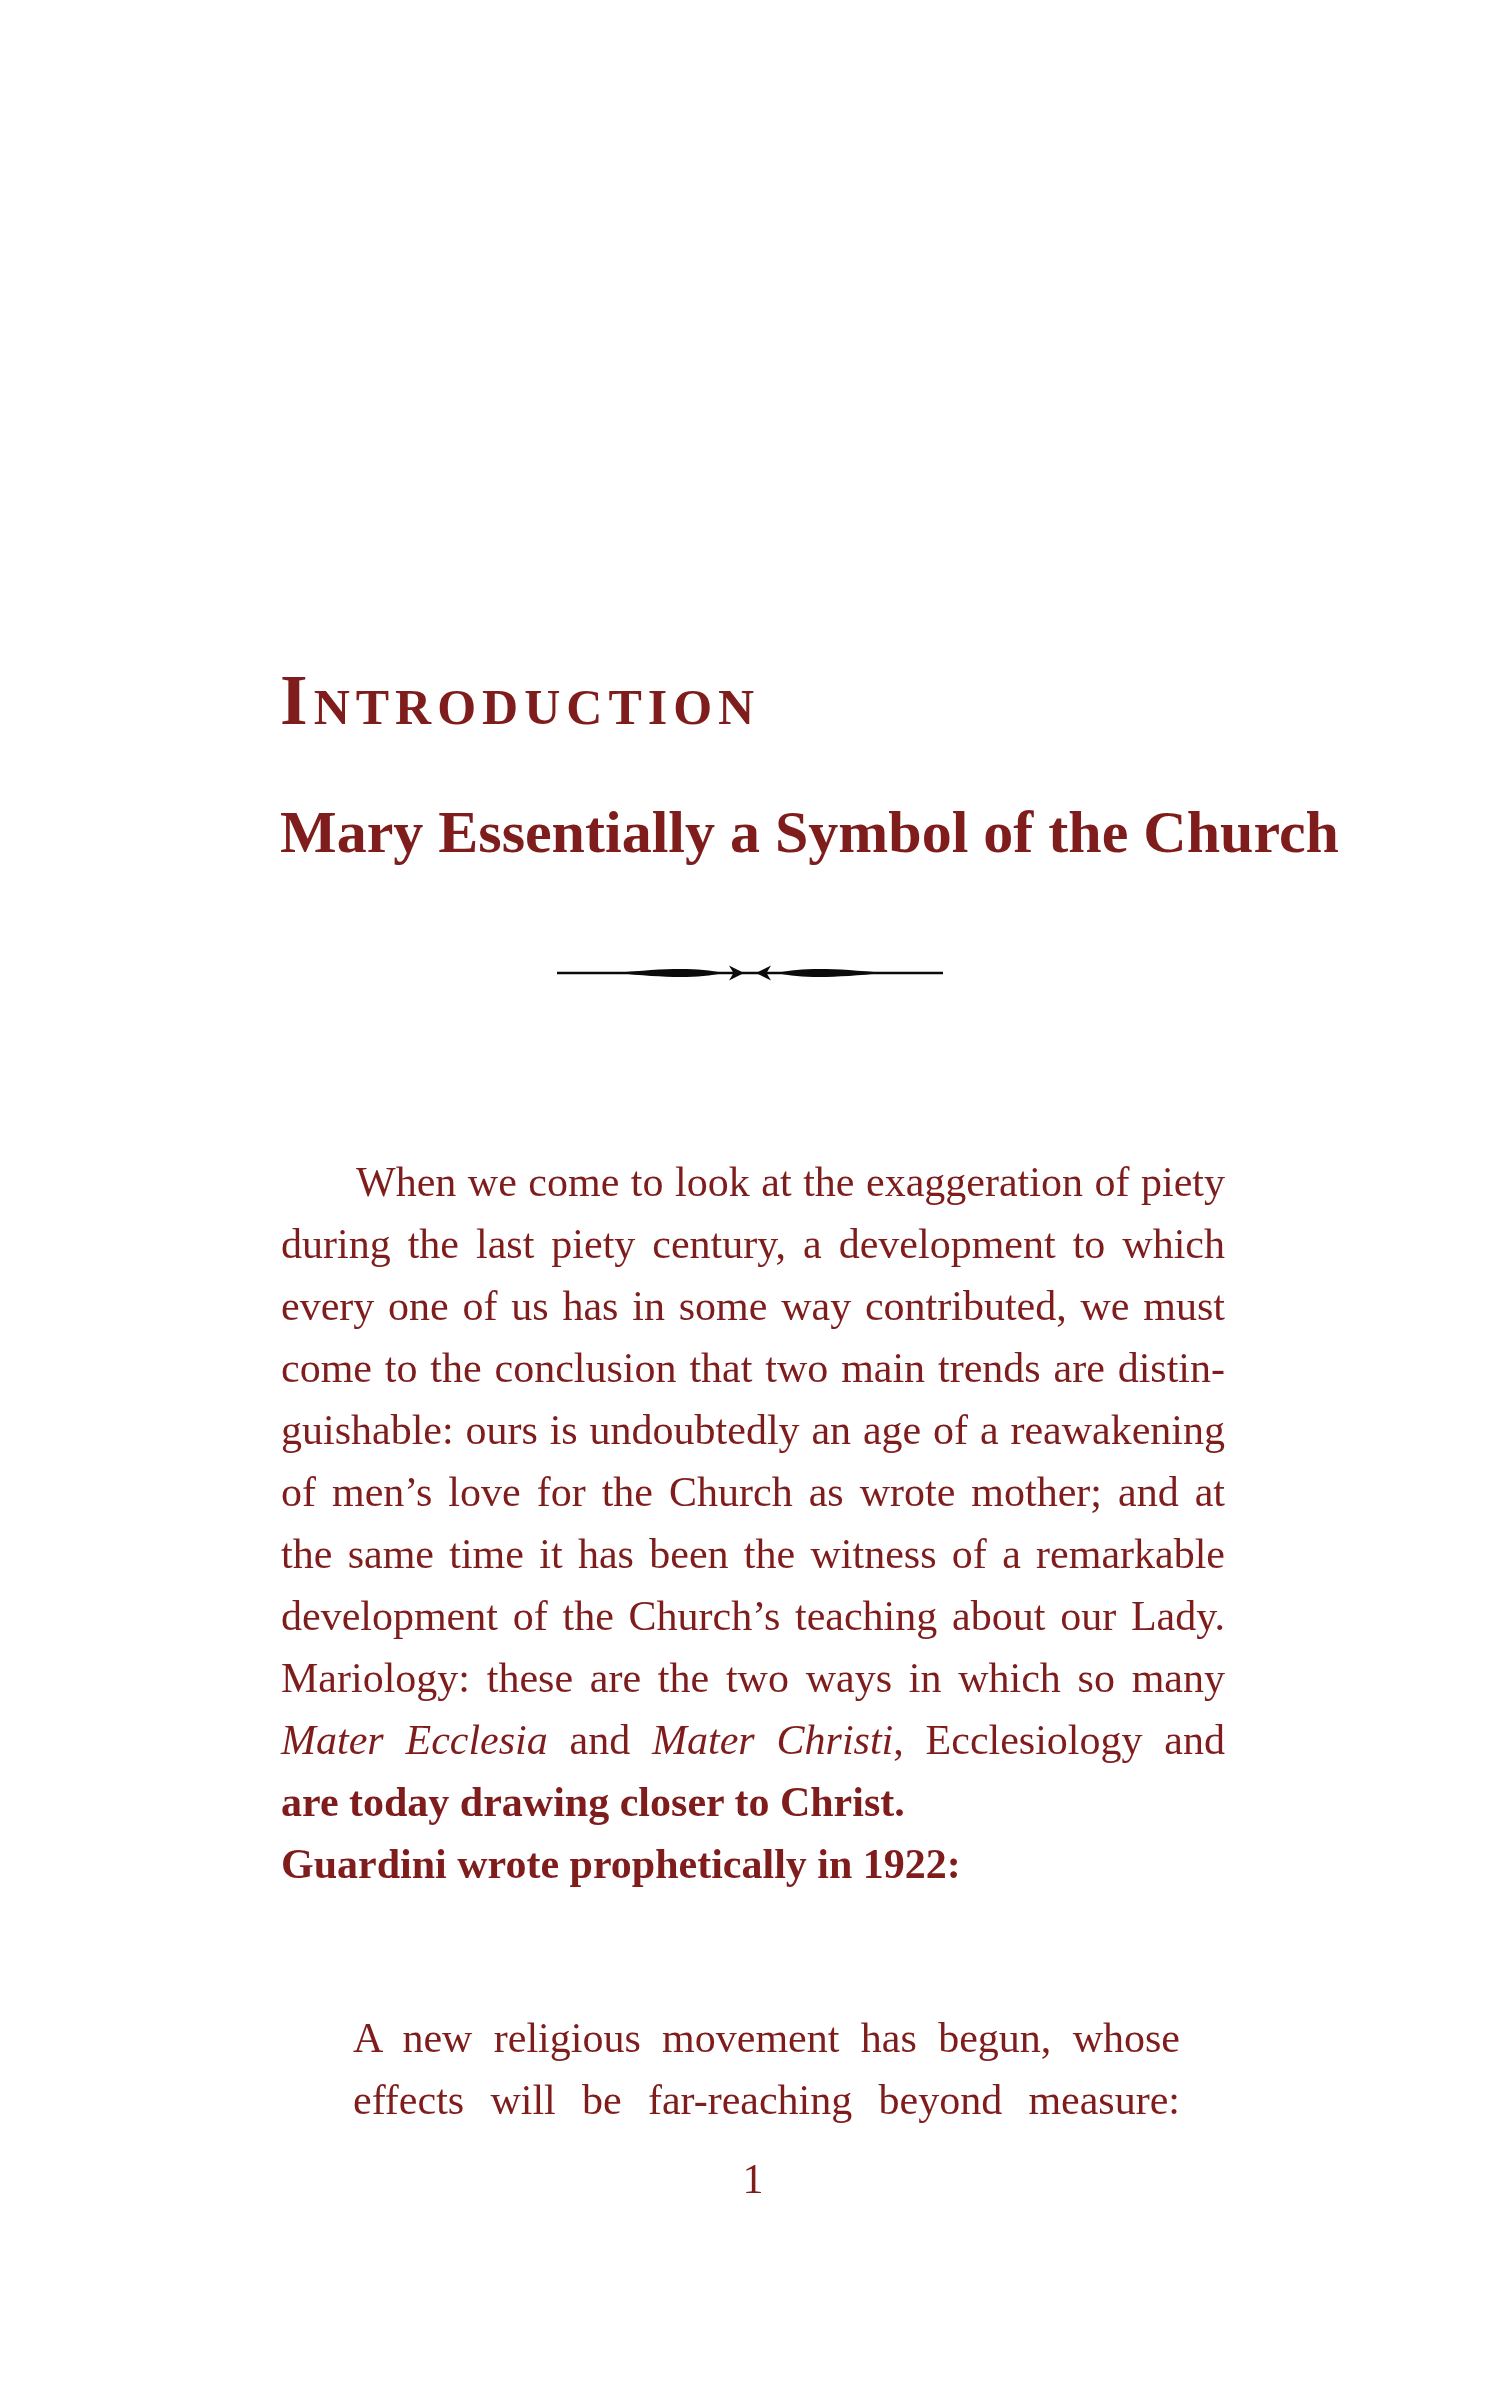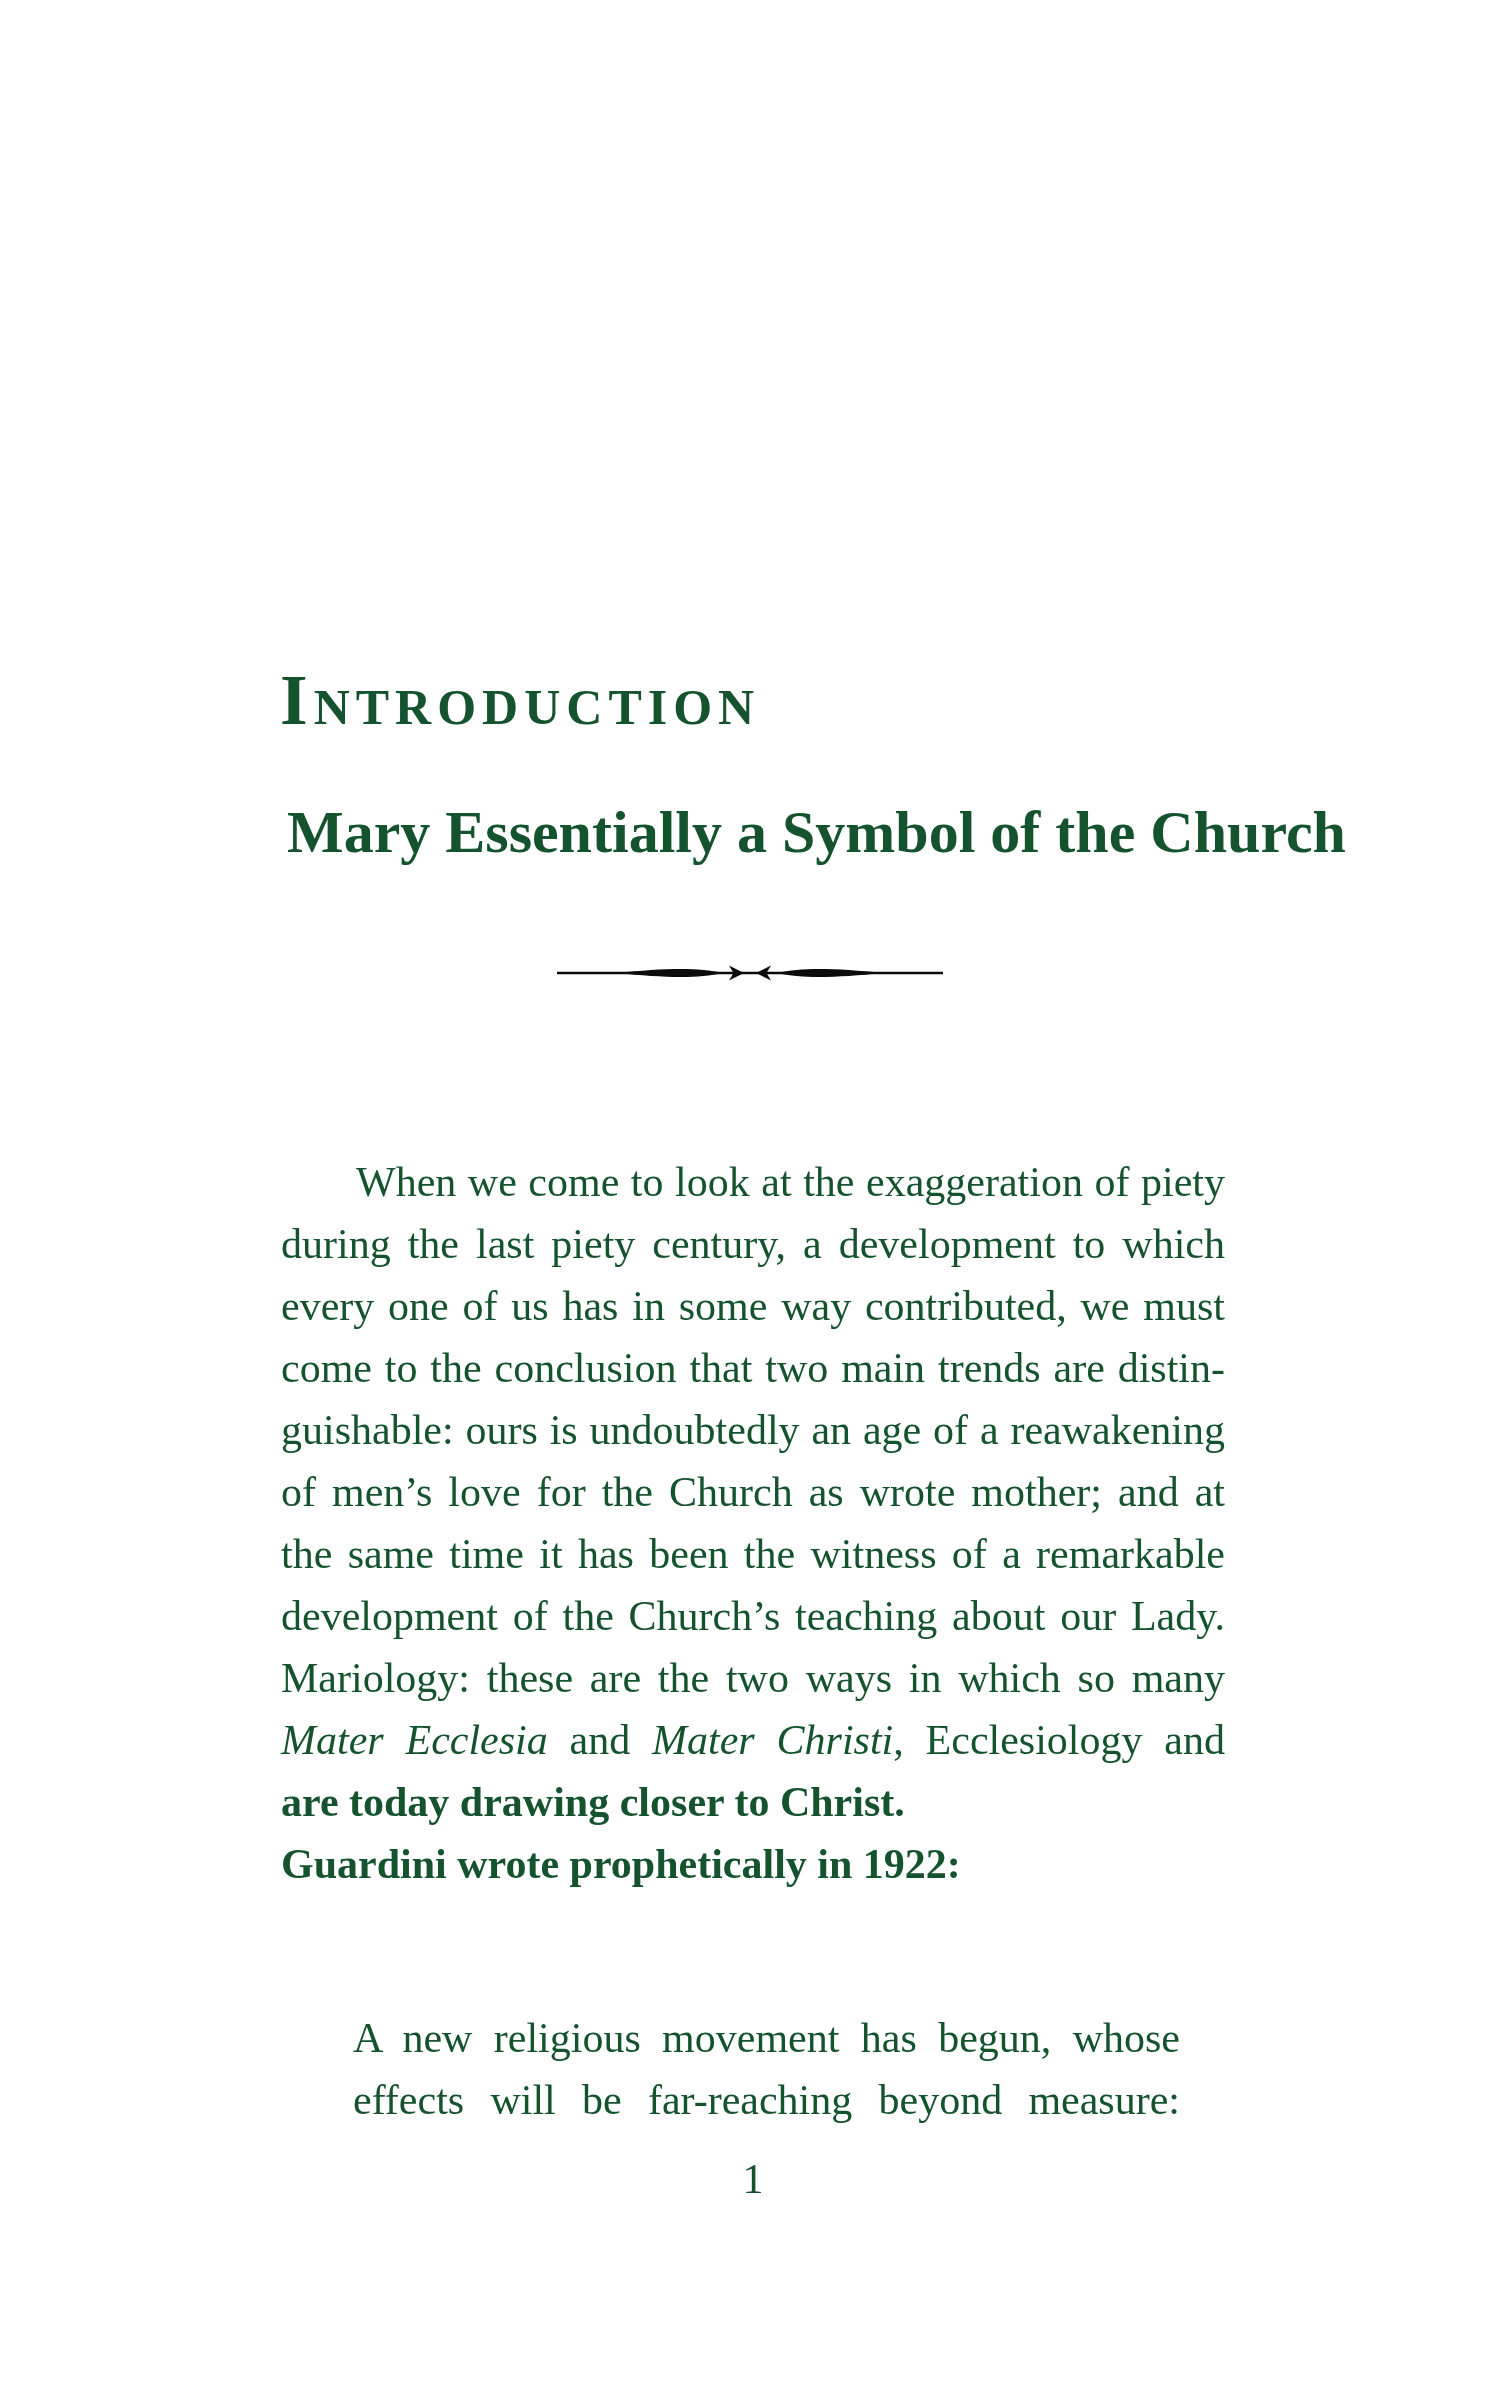--- a/index.html
+++ b/index.html
@@ -1,36 +1,36 @@
 <!DOCTYPE html>
 <html><head>
 <meta charset="utf-8">
 <style>
   html,body { margin:0; padding:0; background:#ffffff; }
   .page {
     position:relative;
     width:1500px;
     height:2400px;
     background:#ffffff;
-    color:#14532d;
+    color:#7f1d1d;
     font-family:"Liberation Serif","DejaVu Serif",serif;
     overflow:hidden;
   }
   .chapter-heading {
     position:absolute;
     left:280px; top:617px;
     font-size:71px;
     line-height:1;
     font-variant:small-caps;
     letter-spacing:6px;
     white-space:nowrap;
   }
   .chapter-subtitle {
     position:absolute;
-    left:287px; top:752px;
+    left:280px; top:752px;
     font-size:60px;
     line-height:1;
     white-space:nowrap;
   }
   .divider {
     position:absolute;
     left:557px; top:957px;
     width:386px; height:32px;
   }
   .bodytext {

